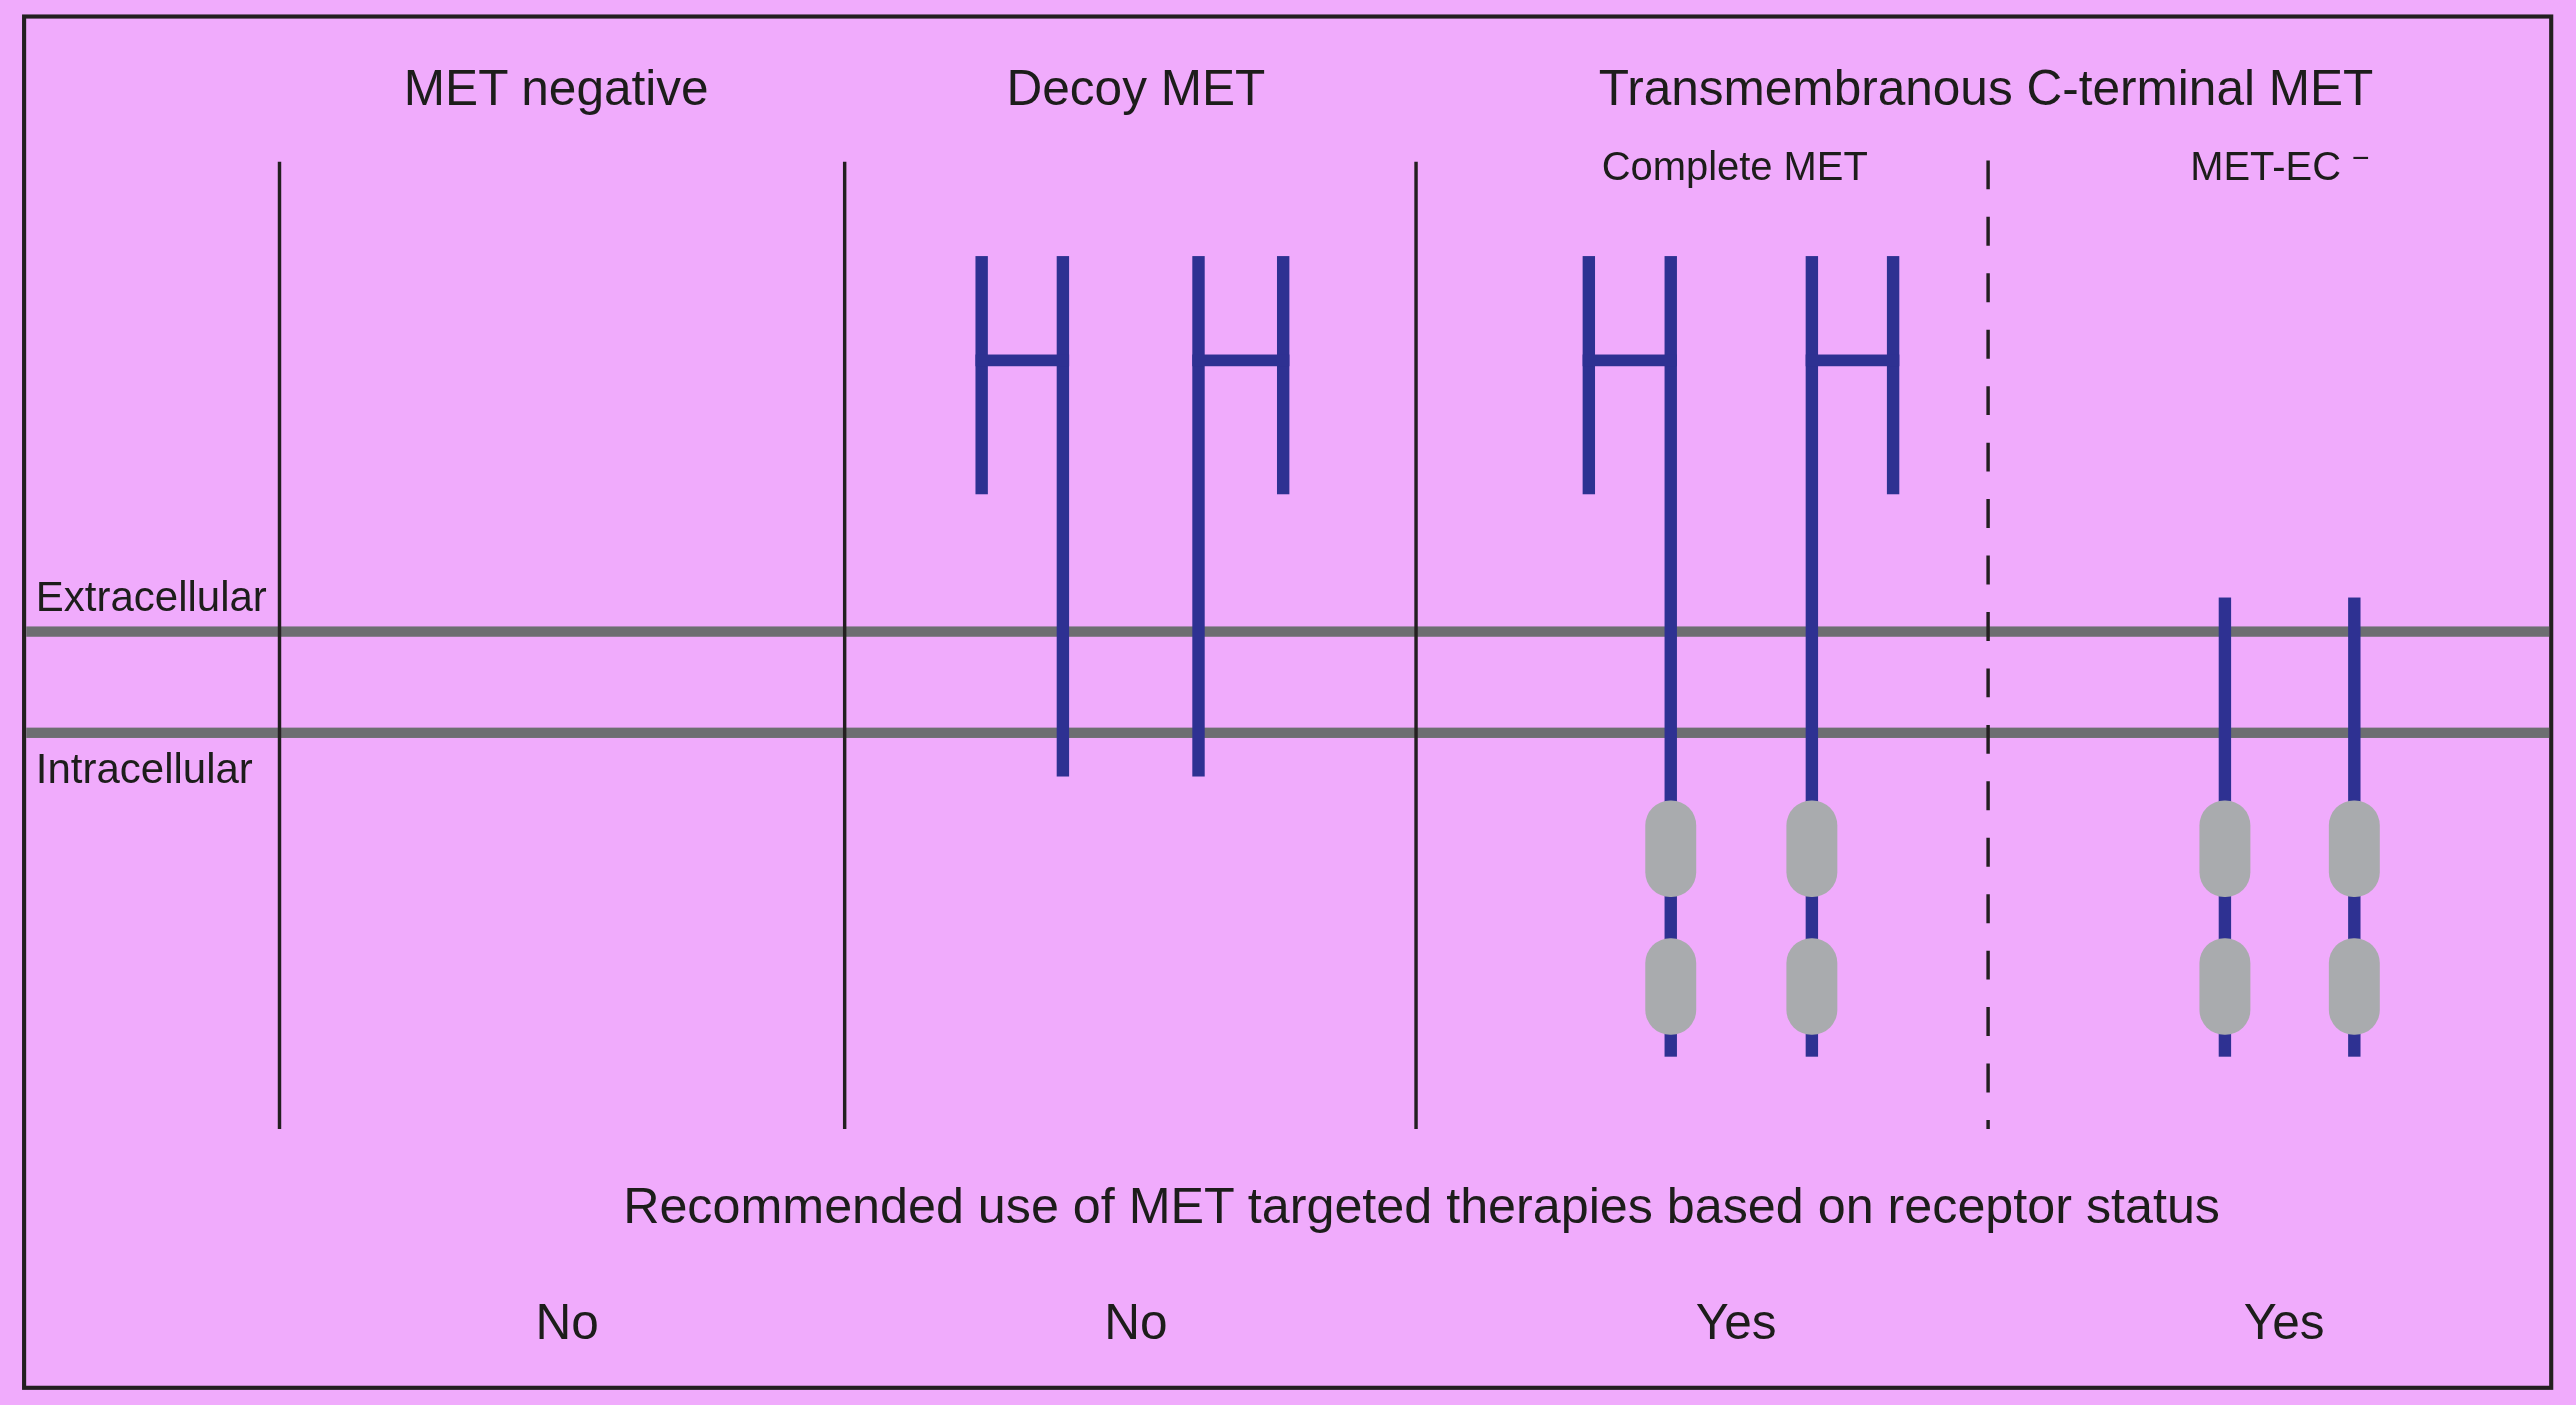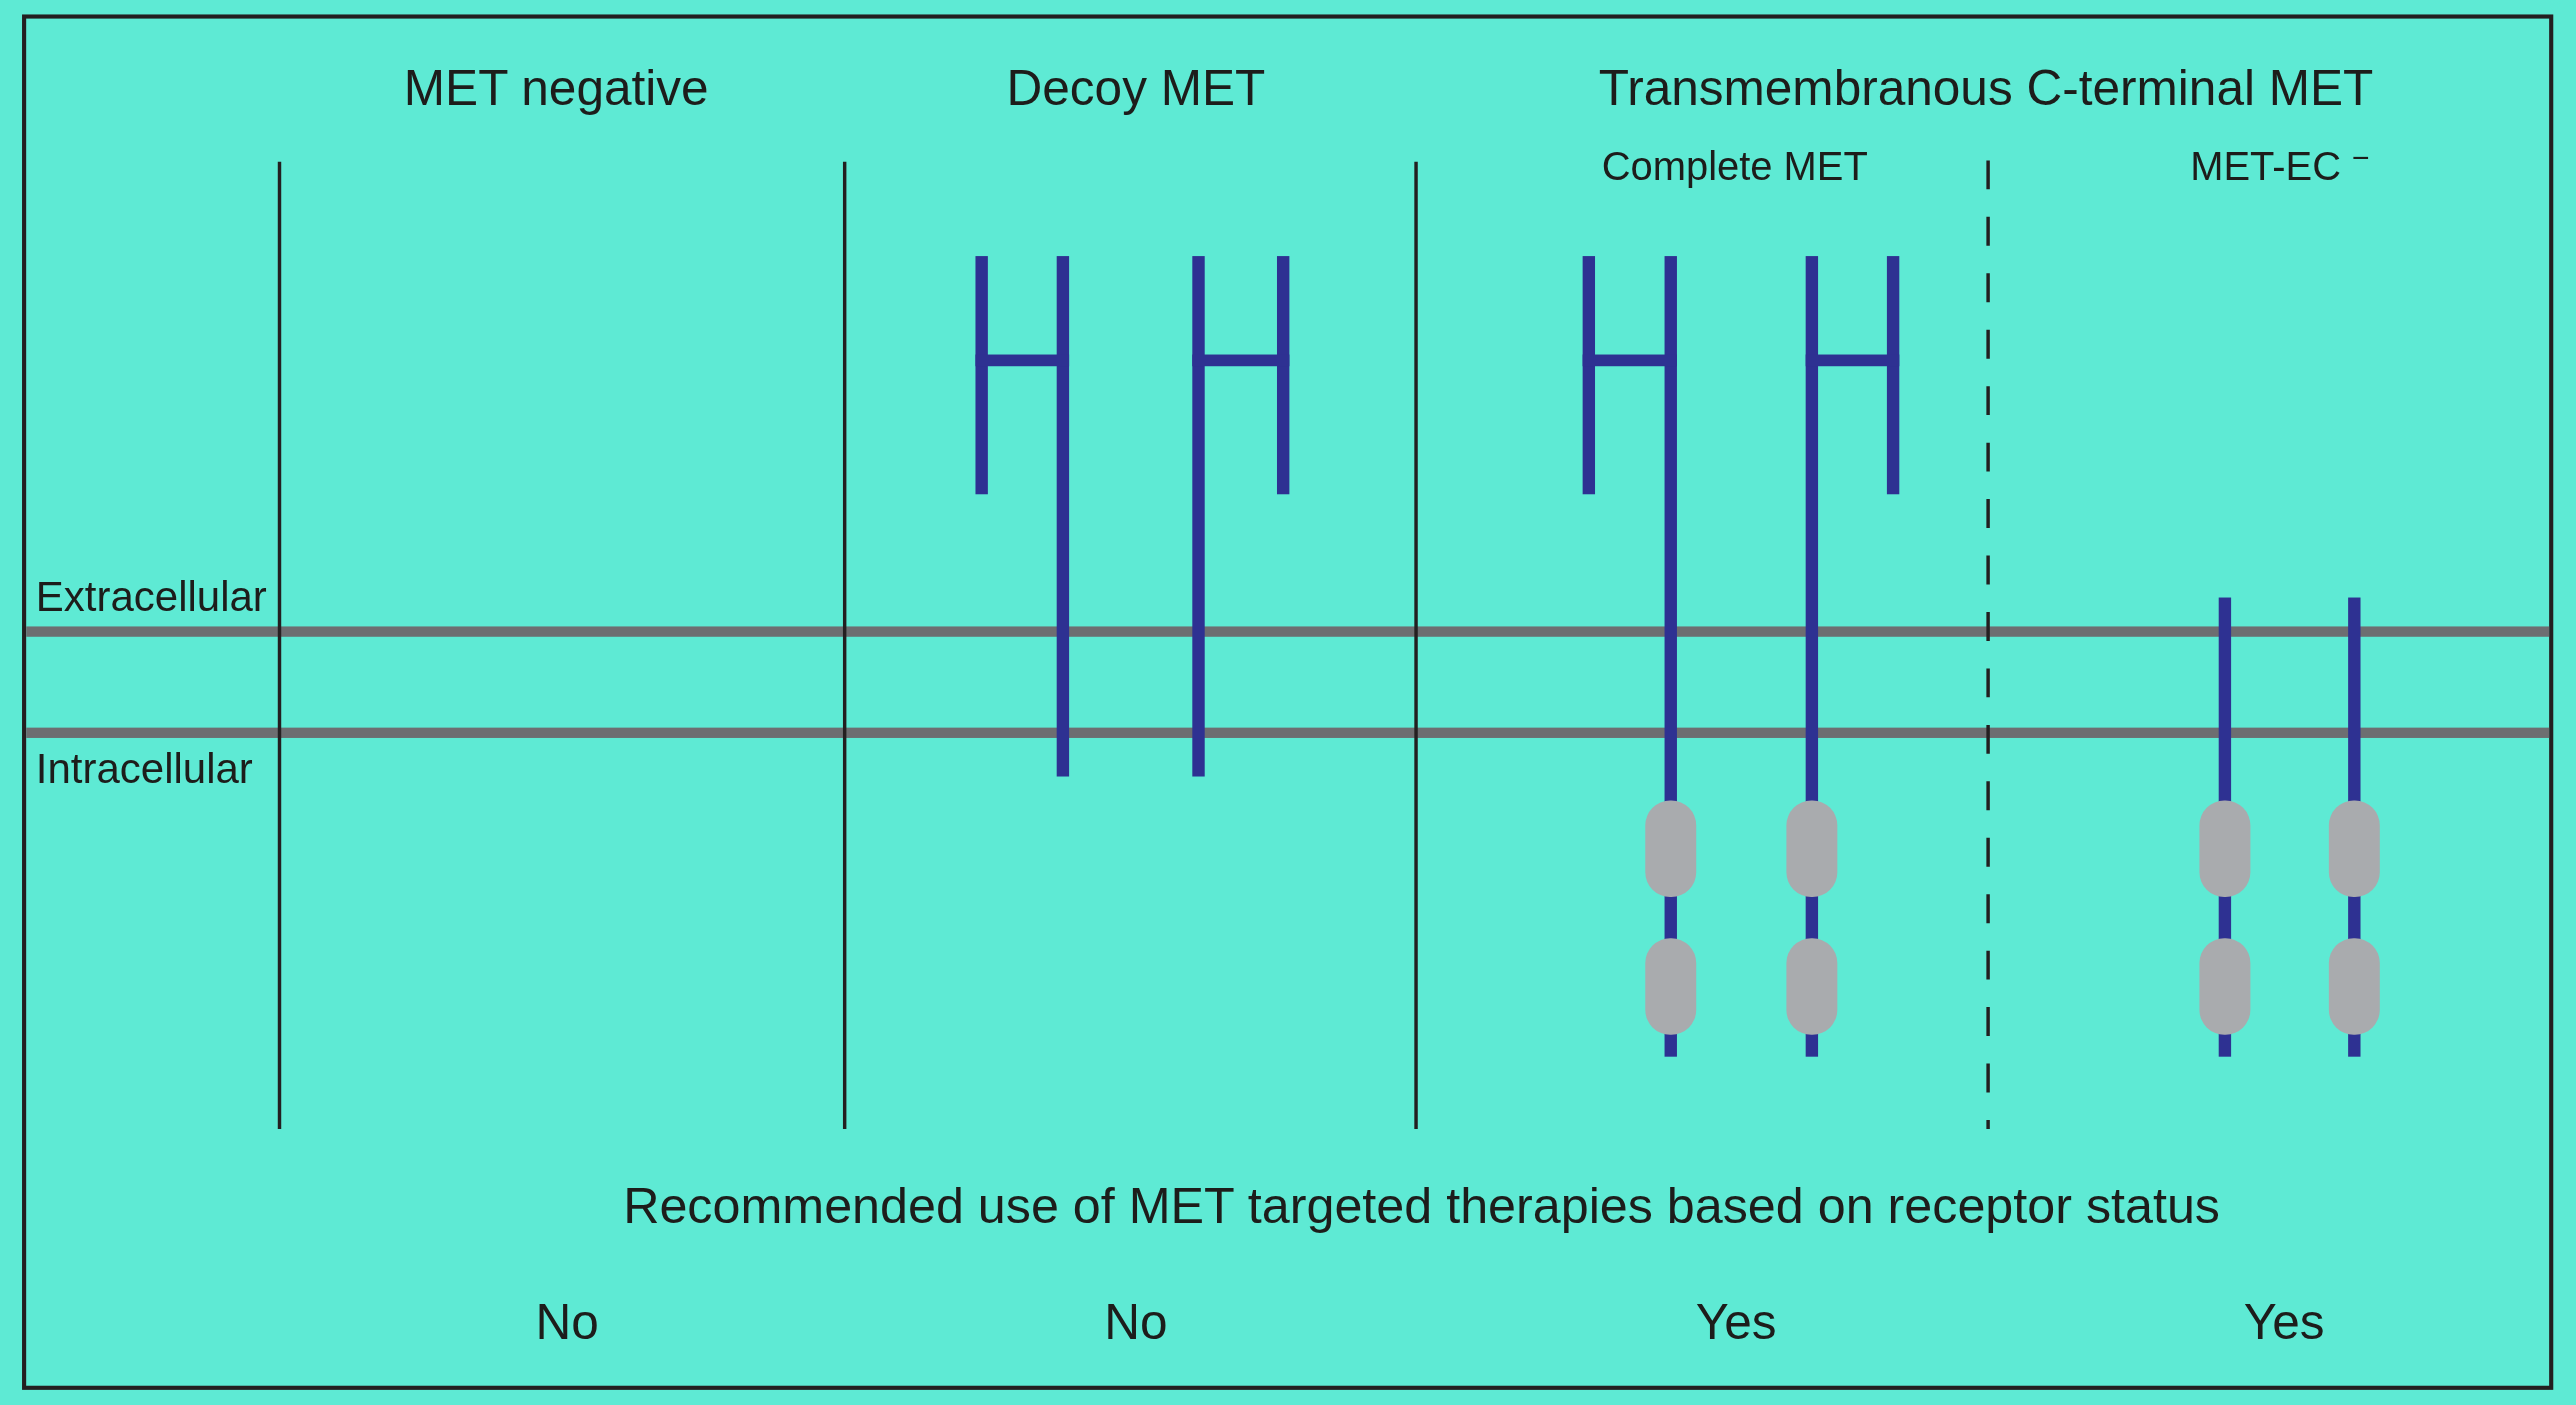--- a/index.html
+++ b/index.html
@@ -2,21 +2,21 @@
 <html style="font-size:11px"><head>
 <meta charset="utf-8">
 <style>
   html, body {
     margin: 0;
     padding: 0;
     background: #ffffff;
   }
   .figure-wrap {
     width: 100vw;
-    background: #5eead4;
+    background: #f0abfc;
   }
   svg {
     display: block;
     width: 100%;
     height: auto;
   }
   text {
     font-family: "Liberation Sans", "DejaVu Sans", sans-serif;
     fill: #1d1d1b;
   }

